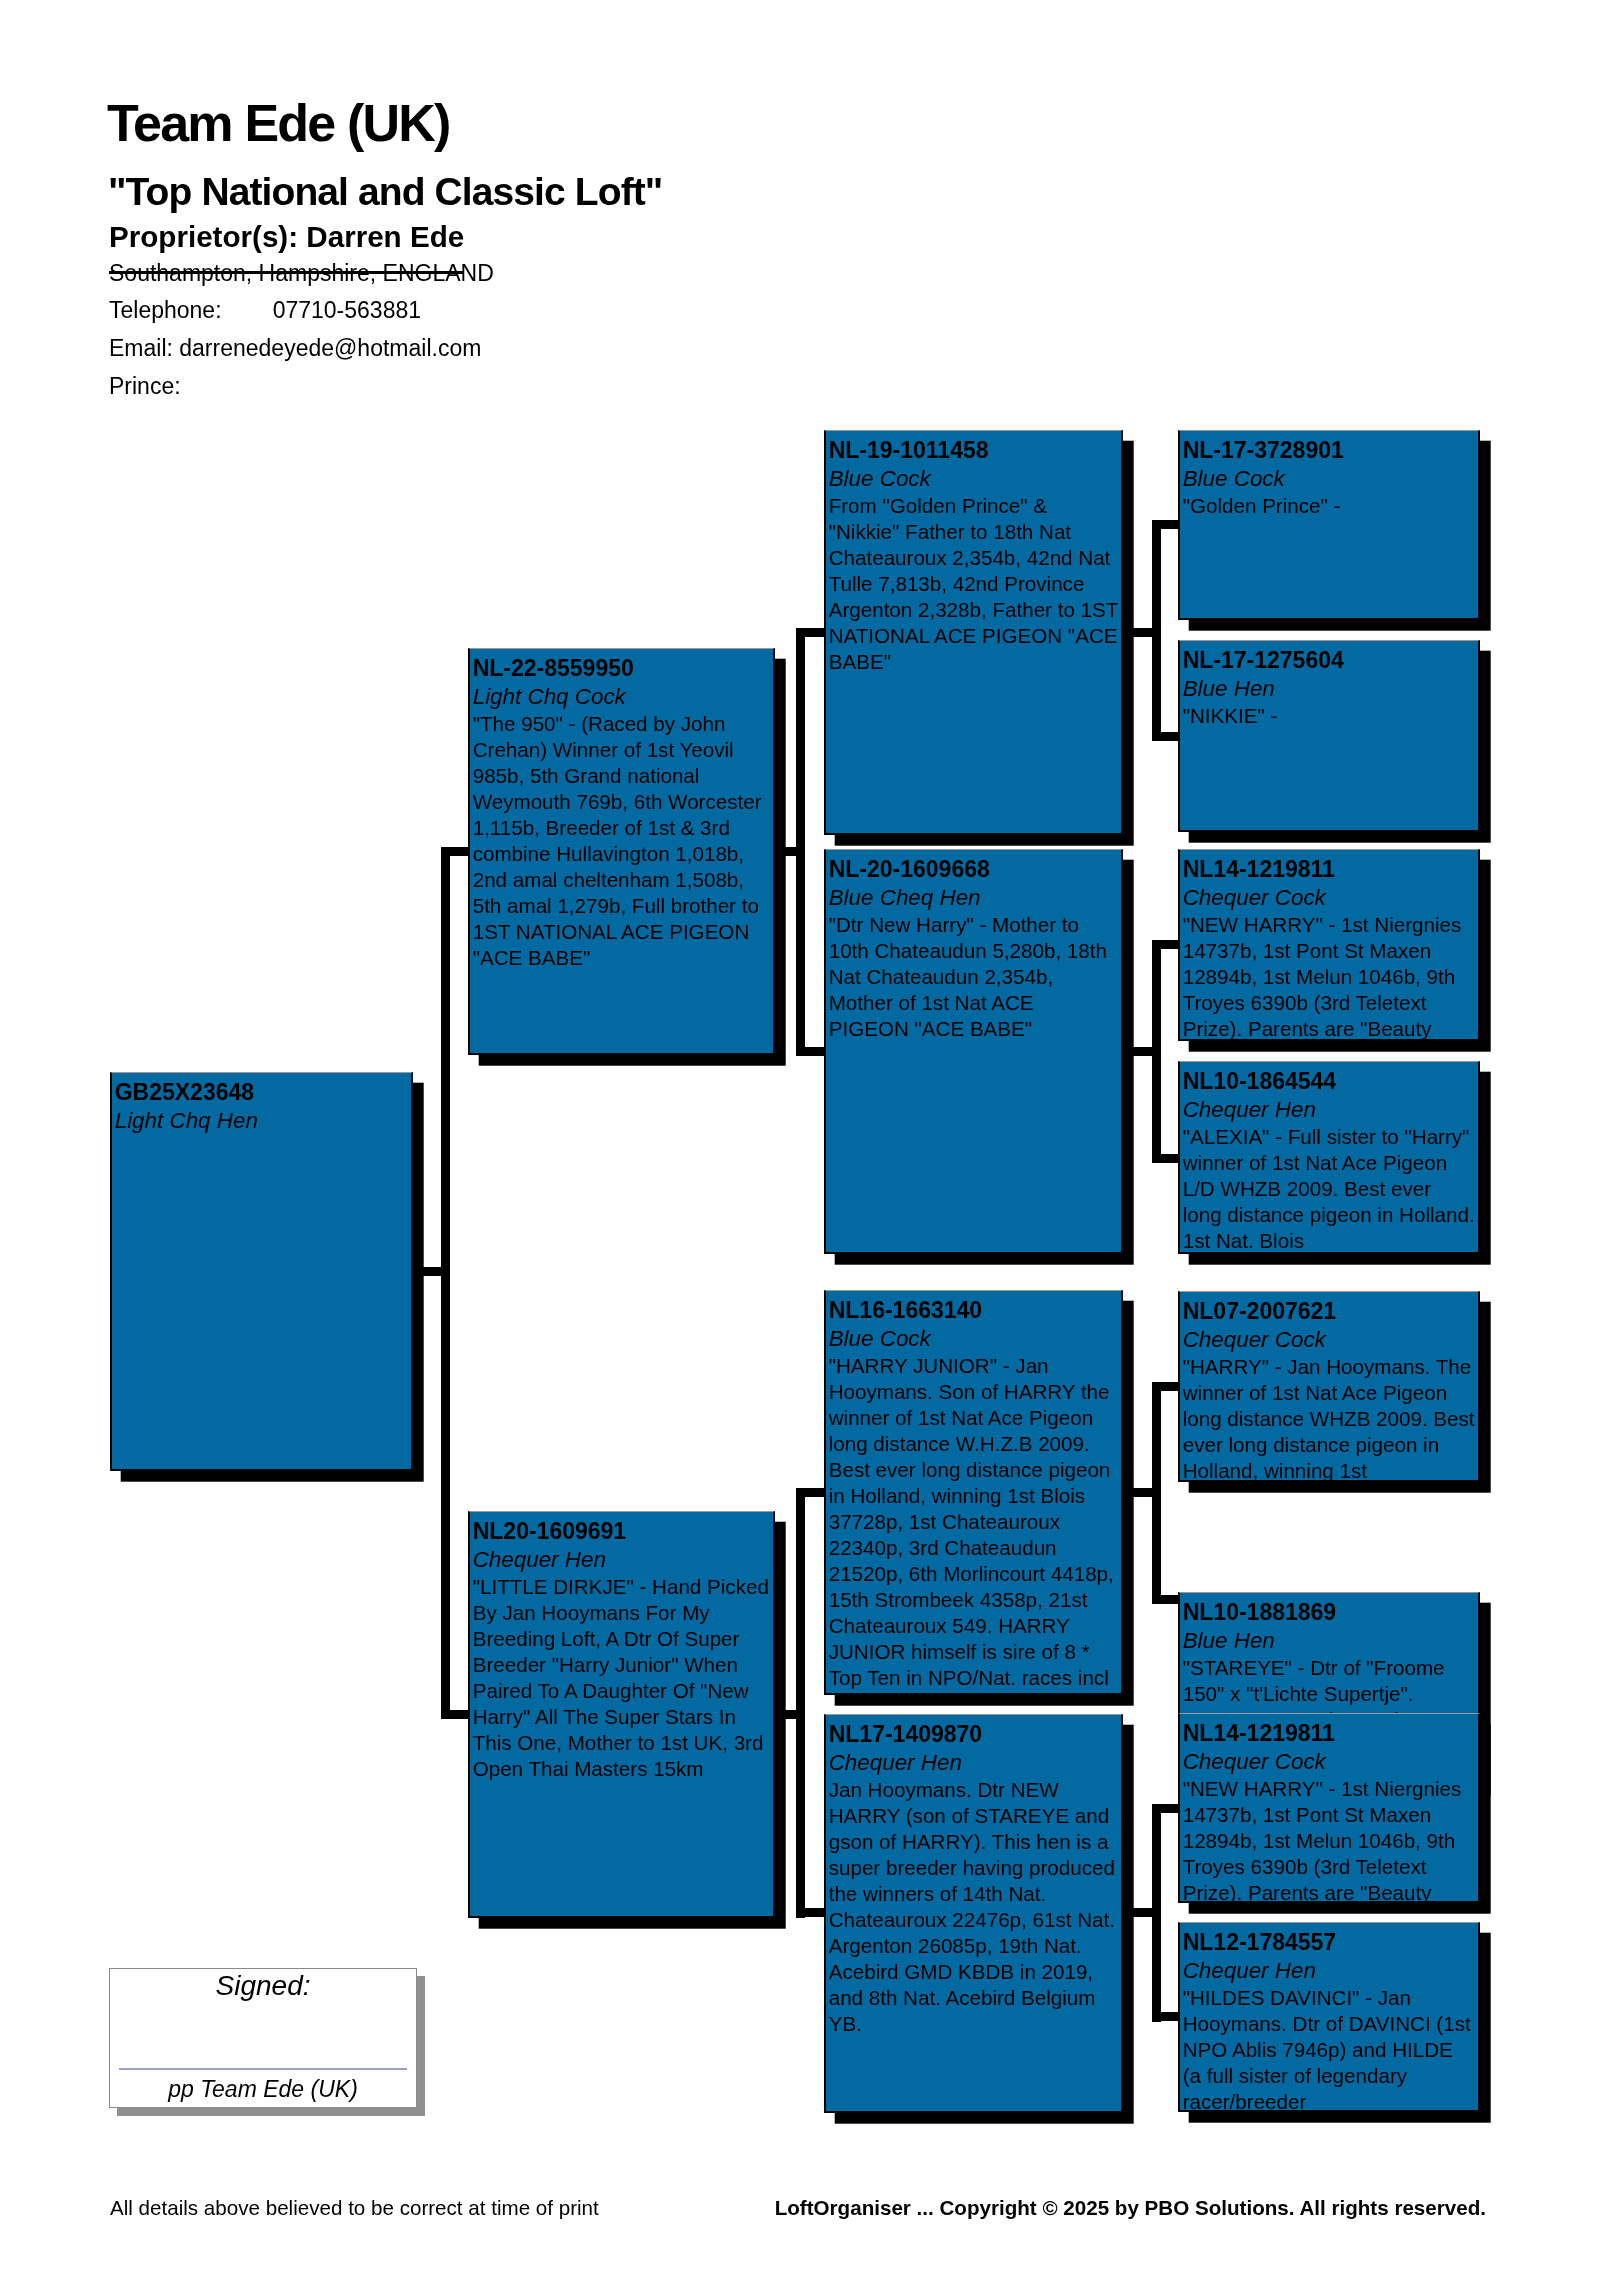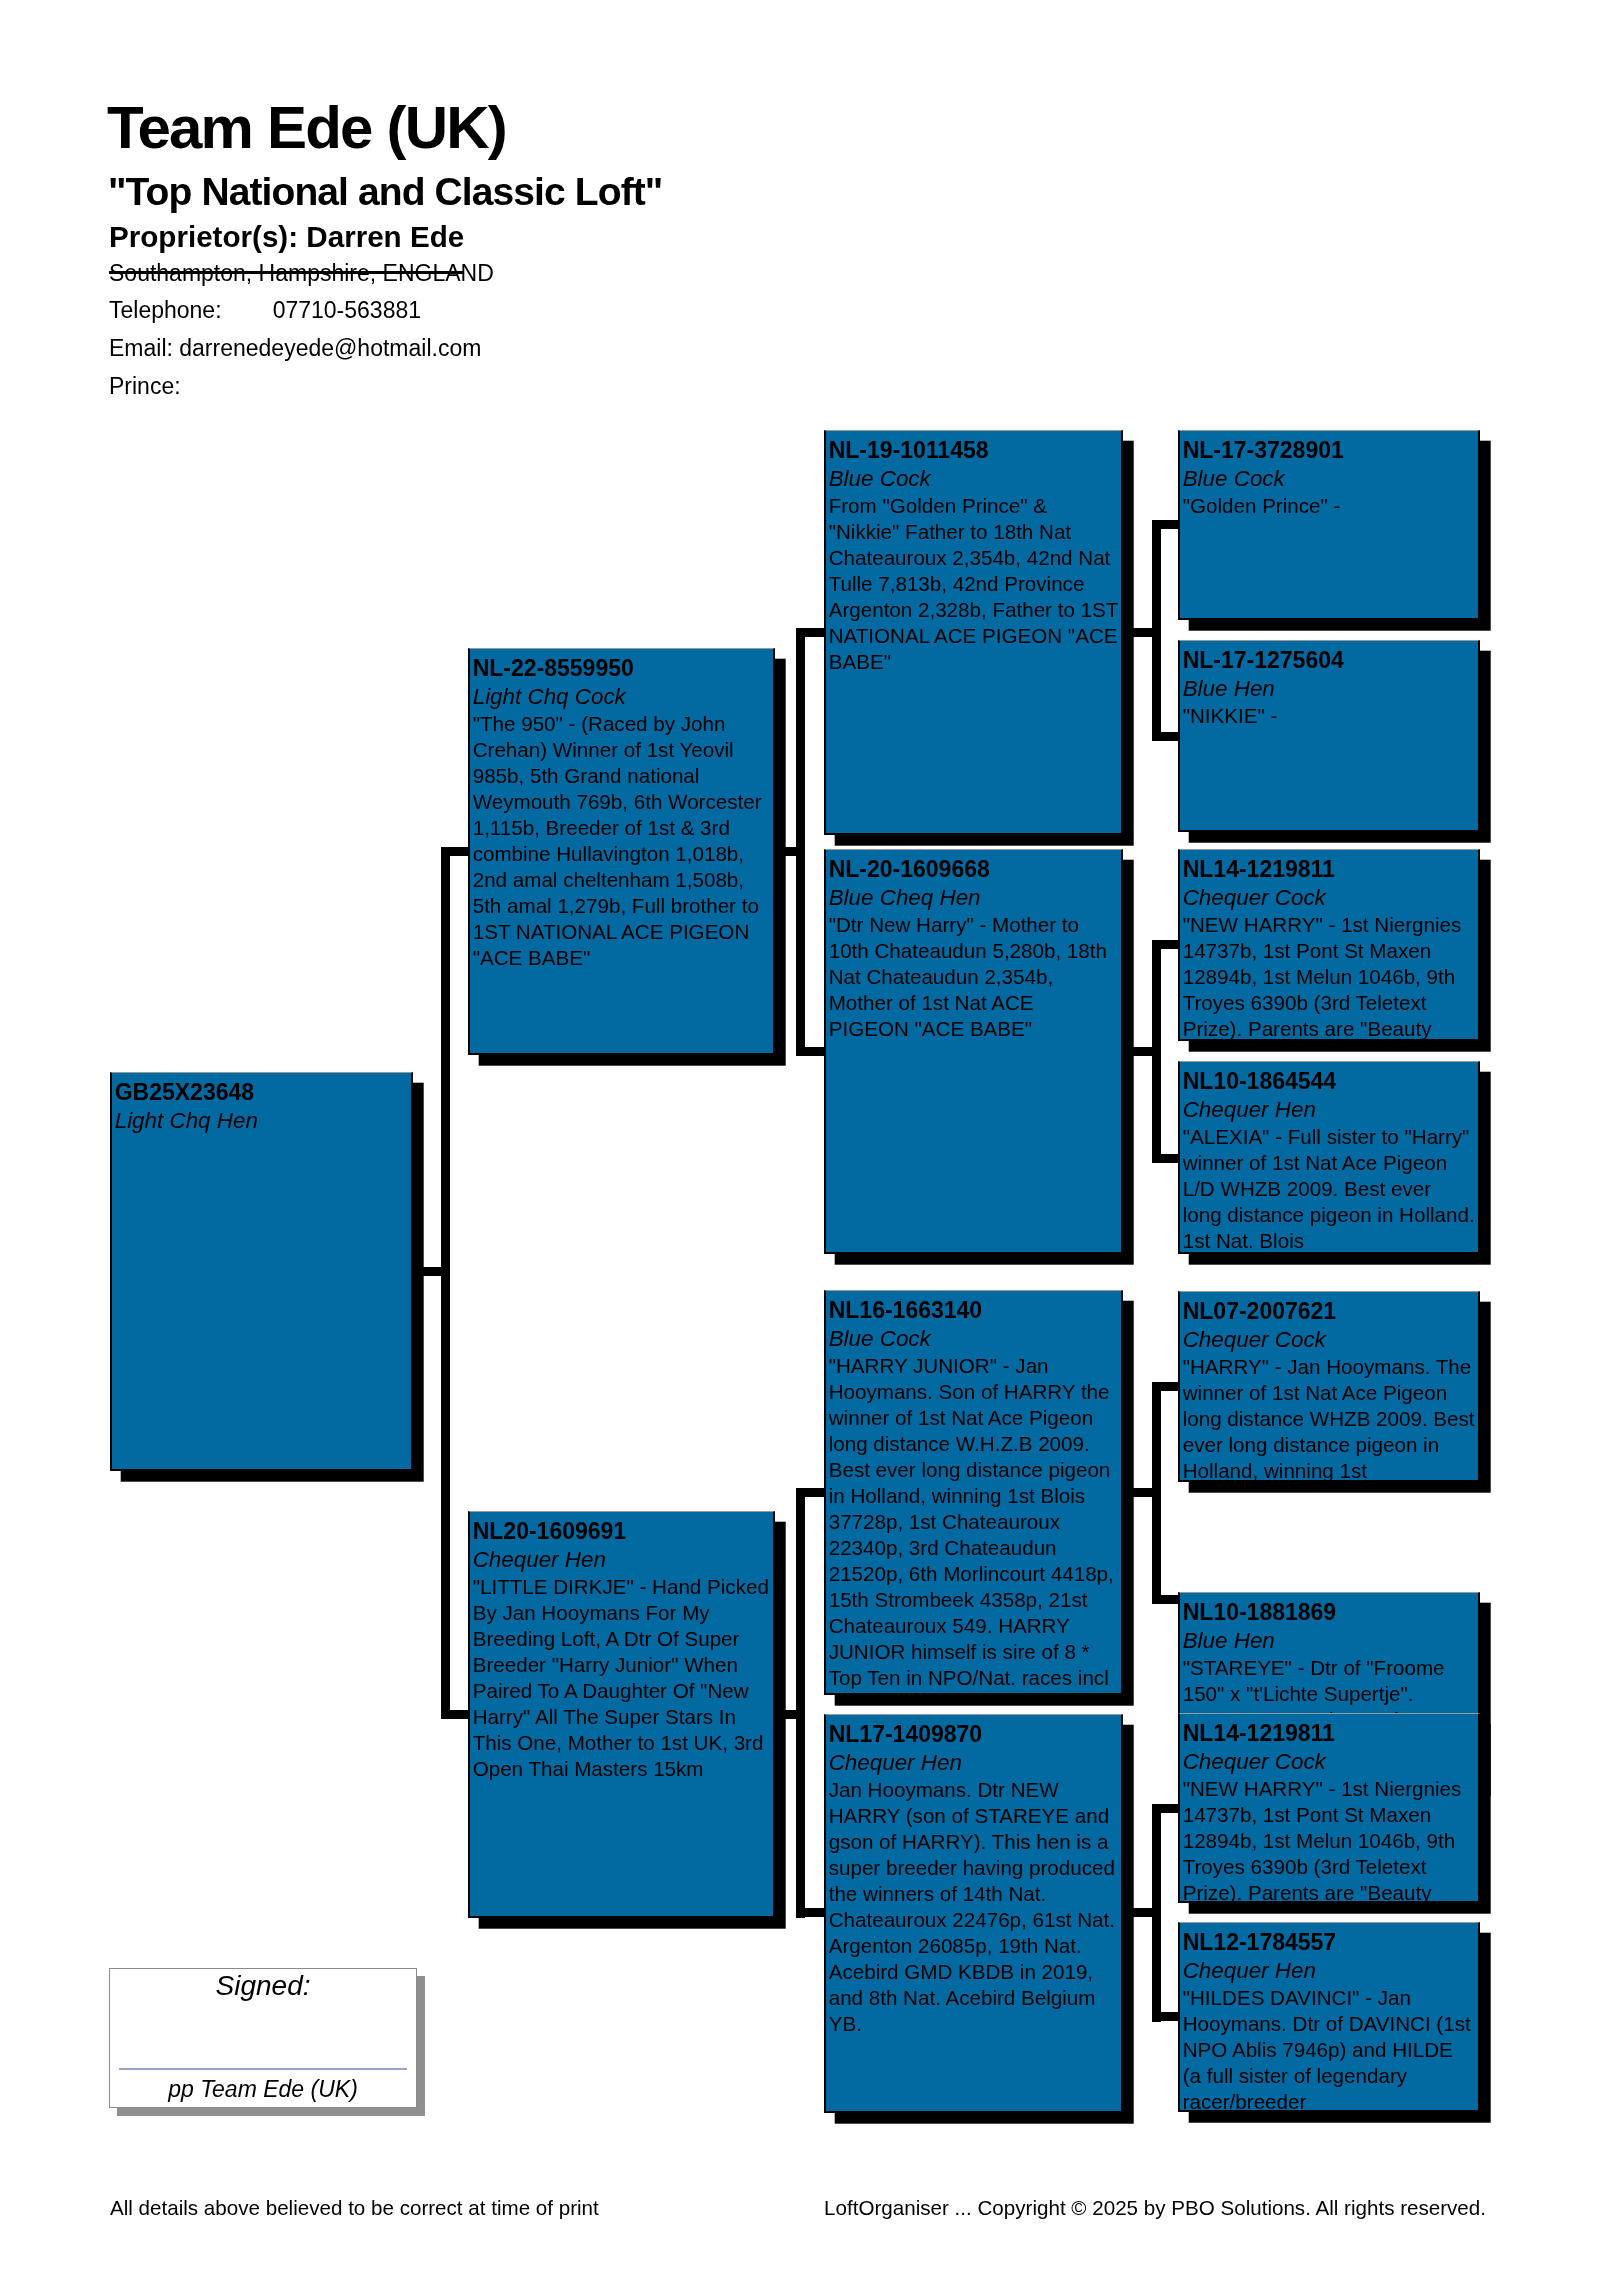--- a/index.html
+++ b/index.html
@@ -1,19 +1,19 @@
 <!DOCTYPE html>
 <html style="font-size:14.3px"><head>
 <meta charset="utf-8">
 <style>
   html,body{margin:0;padding:0;background:#ffffff;}
   .page{position:relative;width:1621px;height:2293px;background:#ffffff;
         font-family:"Liberation Sans","DejaVu Sans",sans-serif;color:#000;overflow:hidden;}
 
-  .loft-name{position:absolute;left:107px;top:93px;font-weight:bold;font-size:60px;
+  .loft-name{position:absolute;left:107px;top:93px;font-weight:bold;font-size:52px;
              letter-spacing:-1.8px;white-space:pre;}
   .slogan{position:absolute;left:108px;top:170px;font-weight:bold;font-size:39px;letter-spacing:-0.9px;}
   .proprietor{position:absolute;left:109px;top:220px;font-weight:bold;font-size:29.6px;
               border-bottom:3.6px solid #000;padding-bottom:17px;}
   .contact{position:absolute;left:109px;font-size:23px;white-space:pre;}
 
   .pbox{position:absolute;background:#0369a1;border:2.7px solid #000;border-top:1.8px solid #9a9a9a;
         box-shadow:10.7px 10.7px 0 0 #000;overflow:hidden;text-align:left;
         padding:3.6px 2.7px;box-sizing:border-box;}
   .ring{font-weight:bold;font-size:23px;line-height:30px;}
@@ -23,21 +23,21 @@
   .line{position:absolute;background:#000;}
 
   .signed-box{position:absolute;left:109px;top:1968px;width:308px;height:140px;background:#fff;
               border:1.8px solid #8a8a8a;box-shadow:8px 8px 0 0 #8f8f8f;box-sizing:border-box;
               text-align:center;}
   .signed-label{font-style:italic;font-size:28px;margin-top:1px;}
   .sig-line{position:absolute;left:9px;right:9px;top:99px;height:1.8px;}
   .signed-by{position:absolute;top:107px;left:0;right:0;font-style:italic;font-size:23px;}
 
   .footer-left{position:absolute;left:110px;top:2196px;font-size:20.6px;}
-  .footer-right{position:absolute;left:716px;top:2196px;width:770px;text-align:right;font-size:20.6px;}
+  .footer-right{position:absolute;left:716px;top:2196px;width:770px;text-align:right;font-size:20.6px;font-weight:bold;}
 </style>
 </head>
 <body>
 
 <div class="page">
 
   <div class="loft-name">Team Ede (UK)</div>
   <div class="slogan">"Top National and Classic Loft"</div>
   <div class="proprietor">Proprietor(s): Darren Ede</div>
   <div class="contact" style="top:260px">Southampton, Hampshire, ENGLAND</div>

